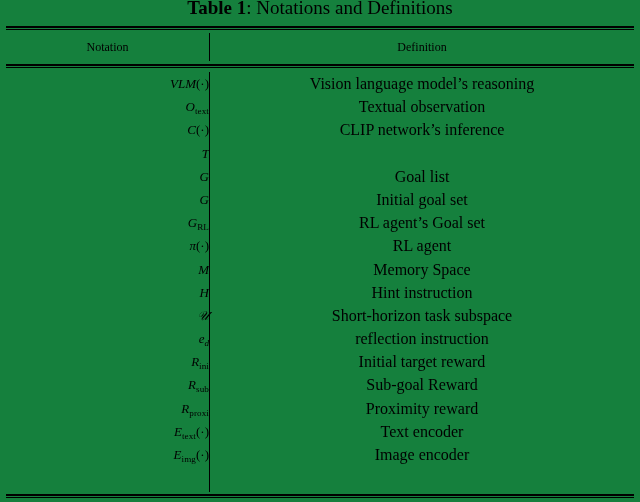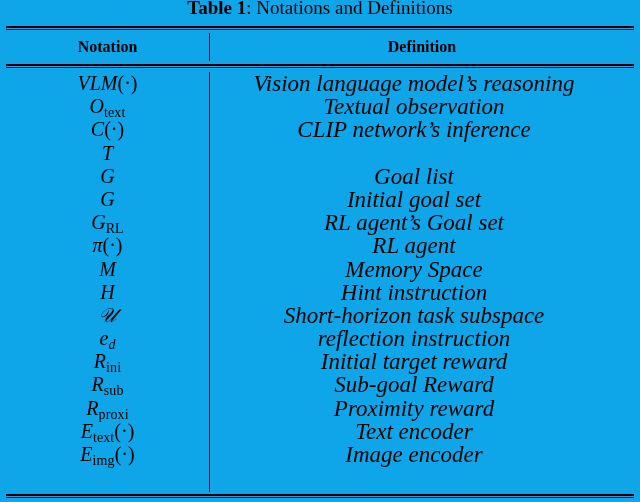--- a/index.html
+++ b/index.html
@@ -13,21 +13,21 @@
     overflow: hidden;
     font-family: "Liberation Serif", "DejaVu Serif", serif;
     color: #000000;
     -webkit-font-smoothing: antialiased;
   }
 
   .page {
     position: relative;
     width: 640px;
     height: 502px;
-    background: #0ea5e9;
+    background: #15803d;
   }
 
   
   .caption {
     position: absolute;
     top: -4px;
     left: 0;
     width: 640px;
     text-align: center;
     font-size: 19px;
@@ -75,25 +75,24 @@
   .head-row {
     position: absolute;
     top: 6px;
     left: 0;
     width: 628px;
     height: 30px;
   }
   .head-cell {
     position: absolute;
     top: 0;
-    font-size: 16px;
+    font-size: 12px;
     line-height: 30px;
     text-align: center;
     white-space: nowrap;
-    font-weight: bold;
   }
   .head-notation   { left: 0px;   width: 203px; }
   .head-definition { left: 204px; width: 424px; }
 
   
   .body {
     position: absolute;
     top: 46px;
     left: 0;
     width: 628px;
@@ -106,27 +105,27 @@
     position: absolute;
     top: 0;
     height: 23.2px;
     line-height: 23.2px;
     text-align: center;
     white-space: nowrap;
   }
   .cell-notation {
     left: 0px;
     width: 203px;
-    font-size: 20px;
+    font-size: 13px;
+    text-align: right;
   }
   .cell-definition {
-    left: 196px;
+    left: 204px;
     width: 424px;
-    font-size: 23px;
-    font-style: italic;
+    font-size: 16px;
   }
 
   
   .mathit {
     font-style: italic;
     font-family: "Liberation Serif", "DejaVu Serif", serif;
   }
   .mathcal {
     font-style: italic;
     font-family: "DejaVu Serif", "Liberation Serif", serif;

